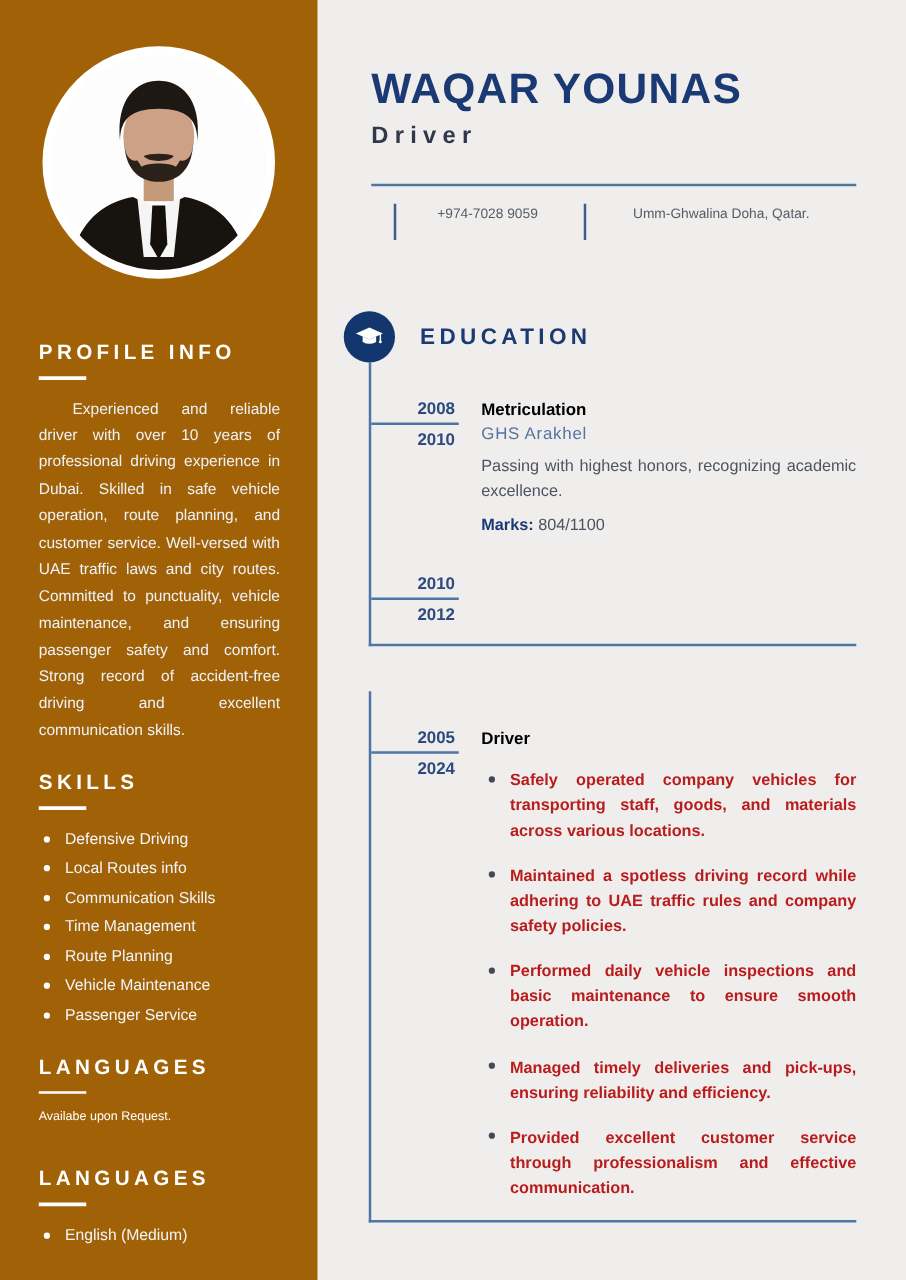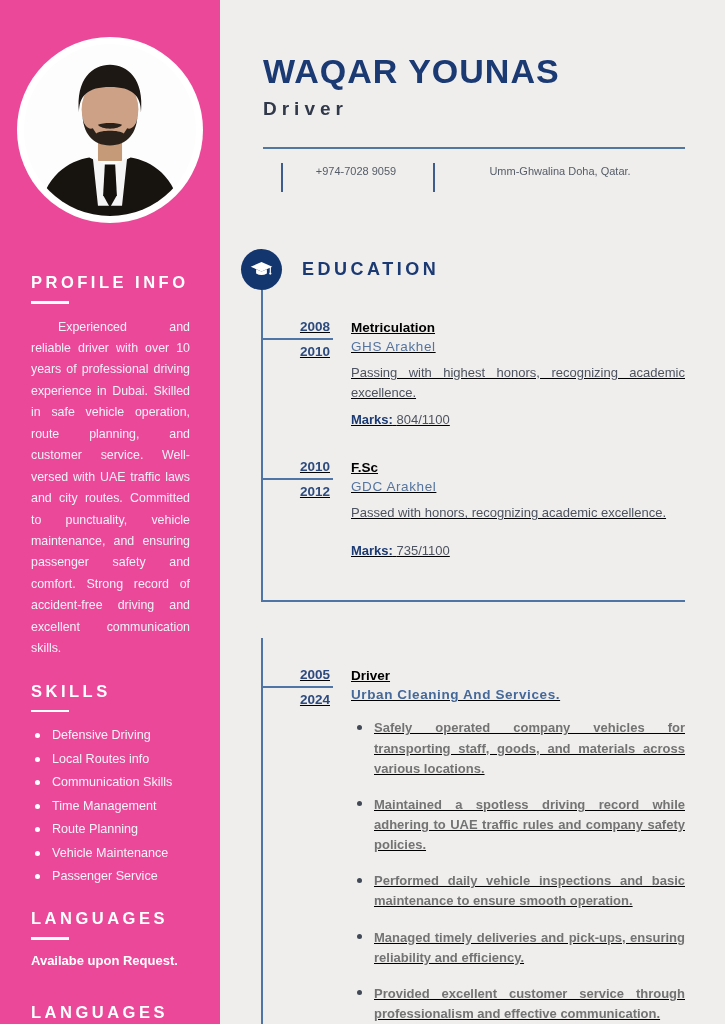--- a/index.html
+++ b/index.html
@@ -1,37 +1,37 @@
 <!DOCTYPE html>
 <html><head>
 <meta charset="utf-8">
 <style>
   * { margin:0; padding:0; box-sizing:border-box; }
   html,body { width:725px; height:1024px; }
   body { font-family:"Liberation Sans", sans-serif; background:#efeeec; }
   .page { display:flex; width:725px; height:1024px; overflow:hidden; }
 
   
-  .sidebar { width:220px; flex-shrink:0; background:#ec4899; color:#f2f5f9; }
+  .sidebar { width:254px; flex-shrink:0; background:#a16207; color:#f2f5f9; }
   .photo-wrap { width:186px; height:186px; margin:37px auto 0; border-radius:50%;
                 background:#ffffff; padding:7px; }
   .photo-wrap svg { display:block; width:172px; height:172px; }
   .side-inner { padding:0 30px 0 31px; }
   .side-title { color:#ffffff; font-size:16.5px; font-weight:bold; letter-spacing:3.5px; }
   .side-rule { width:38px; height:2.5px; background:#ffffff; margin-top:9px; }
   .profile-sec { margin-top:50px; }
   .profile-text { margin-top:13px; font-size:12.4px; line-height:1.73; text-align:justify;
                   text-indent:27px; color:#eef2f8; }
   .skills-sec { margin-top:22px; }
   .side-list { margin-top:16px; list-style:none; }
   .side-list li { position:relative; padding-left:21px; font-size:12.6px; margin-bottom:9.5px; color:#f2f5f9; }
   .side-list li::before { content:""; position:absolute; left:4px; top:5px; width:5px; height:5px;
                           border-radius:50%; background:#ffffff; }
   .reference-sec { margin-top:26px; }
-  .reference-text { margin-top:13px; font-size:13px; font-weight:bold; color:#ffffff; }
+  .reference-text { margin-top:13px; font-size:10px; font-weight:normal; color:#ffffff; }
   .languages-sec { margin-top:35px; }
   .lang-list li { margin-bottom:6.5px; }
 
   
   .main { flex:1; padding:52px 40px 0 21px; }
   .head-block { margin-left:22px; }
   .name { font-size:34px; font-weight:bold; color:#1b3a74; letter-spacing:1px; }
   .role { margin-top:7px; font-size:19px; font-weight:bold; color:#30384a; letter-spacing:5px; }
   .head-rule { height:2px; background:#51769f; margin:27px 0 0 22px; }
   .contact-row { display:flex; margin:14px 0 0 22px; align-items:flex-start; font-size:11px; color:#555c68; }
@@ -43,39 +43,39 @@
 
   .section-edu { margin-top:57px; }
   .section-exp { margin-top:36px; }
   .sec-head { display:flex; align-items:center; }
   .sec-icon { width:41px; height:41px; border-radius:50%; background:#14366e;
               display:flex; align-items:center; justify-content:center; flex-shrink:0; }
   .sec-icon svg { display:block; }
   .sec-title { margin-left:20px; font-size:18px; font-weight:bold; color:#1b3a74; letter-spacing:3.5px; }
 
   .timeline { margin-left:20px; border-left:2px solid #4f74a6; border-bottom:2px solid #4f74a6;
-              padding-bottom:42px;text-decoration:underline; }
+              padding-bottom:16px; }
   .entry { display:flex; padding-top:29px; }
   .entry-dates { width:70px; flex-shrink:0; font-size:13.5px; font-weight:bold; color:#2c4a7e; }
   .year-top { text-align:right; padding:0 3px 4px 0; border-bottom:2px solid #4f74a6; }
   .year-bottom { text-align:right; padding:4px 3px 0 0; }
   .entry-body { flex:1; margin-left:18px; padding-top:1px; }
   .entry-heading { font-size:13.5px; font-weight:bold; color:#000000; }
   .entry-sub { margin-top:4px; font-size:13.5px; color:#54749f; letter-spacing:0.6px; }
   .entry-sub.bold { font-weight:bold; color:#44689a; }
   .entry-desc { margin-top:9px; font-size:13px; line-height:1.55; text-align:justify; color:#4d5360; }
   .entry-marks { margin-top:9px; font-size:13px; color:#4d5360; }
   .entry-marks .marks-label { font-weight:bold; color:#1b3a74; }
   .entry-2 { padding-top:32px; }
   .entry-2 .entry-marks { margin-top:20px; }
 
   .exp-bullets { margin-top:14px; list-style:none; }
   .exp-bullets li { position:relative; padding-left:23px; margin-top:16px;
                     font-size:13px; font-weight:bold; line-height:1.55;
-                    text-align:justify; color:#737373; }
+                    text-align:justify; color:#b91c1c; }
   .exp-bullets li::before { content:""; position:absolute; left:6px; top:6.5px;
                             width:5px; height:5px; border-radius:50%; background:#414956; }
 </style>
 </head>
 <body>
 
 <div class="page">
 
   <aside class="sidebar">
 
@@ -191,45 +191,35 @@
               <span>804/1100</span>
             </div>
           </div>
         </div>
 
         <div class="entry entry-2">
           <div class="entry-dates">
             <div class="year-top">2010</div>
             <div class="year-bottom">2012</div>
           </div>
-          <div class="entry-body">
-            <div class="entry-heading">F.Sc</div>
-            <div class="entry-sub">GDC Arakhel</div>
-            <p class="entry-desc">Passed with  honors, recognizing academic excellence.</p>
-            <div class="entry-marks">
-              <span class="marks-label">Marks:</span>
-              <span>735/1100</span>
-            </div>
-          </div>
         </div>
 
       </div>
     </section>
 
     <section class="section-exp">
 
       <div class="timeline">
         <div class="entry">
           <div class="entry-dates">
             <div class="year-top">2005</div>
             <div class="year-bottom">2024</div>
           </div>
           <div class="entry-body">
             <div class="entry-heading">Driver</div>
-            <div class="entry-sub bold">Urban Cleaning And Services.</div>
             <ul class="exp-bullets">
 
             <li>Safely operated company vehicles for transporting staff, goods, and materials across various locations.</li>
                 <li>Maintained a spotless driving record while adhering to UAE traffic rules and company safety policies.</li>
                 <li>Performed daily vehicle inspections and basic maintenance to ensure smooth operation.</li>
                 <li>Managed timely deliveries and pick-ups, ensuring reliability and efficiency.</li>
                 <li>Provided excellent customer service through professionalism and effective communication.</li>
               </ul>
           </div>
         </div>

